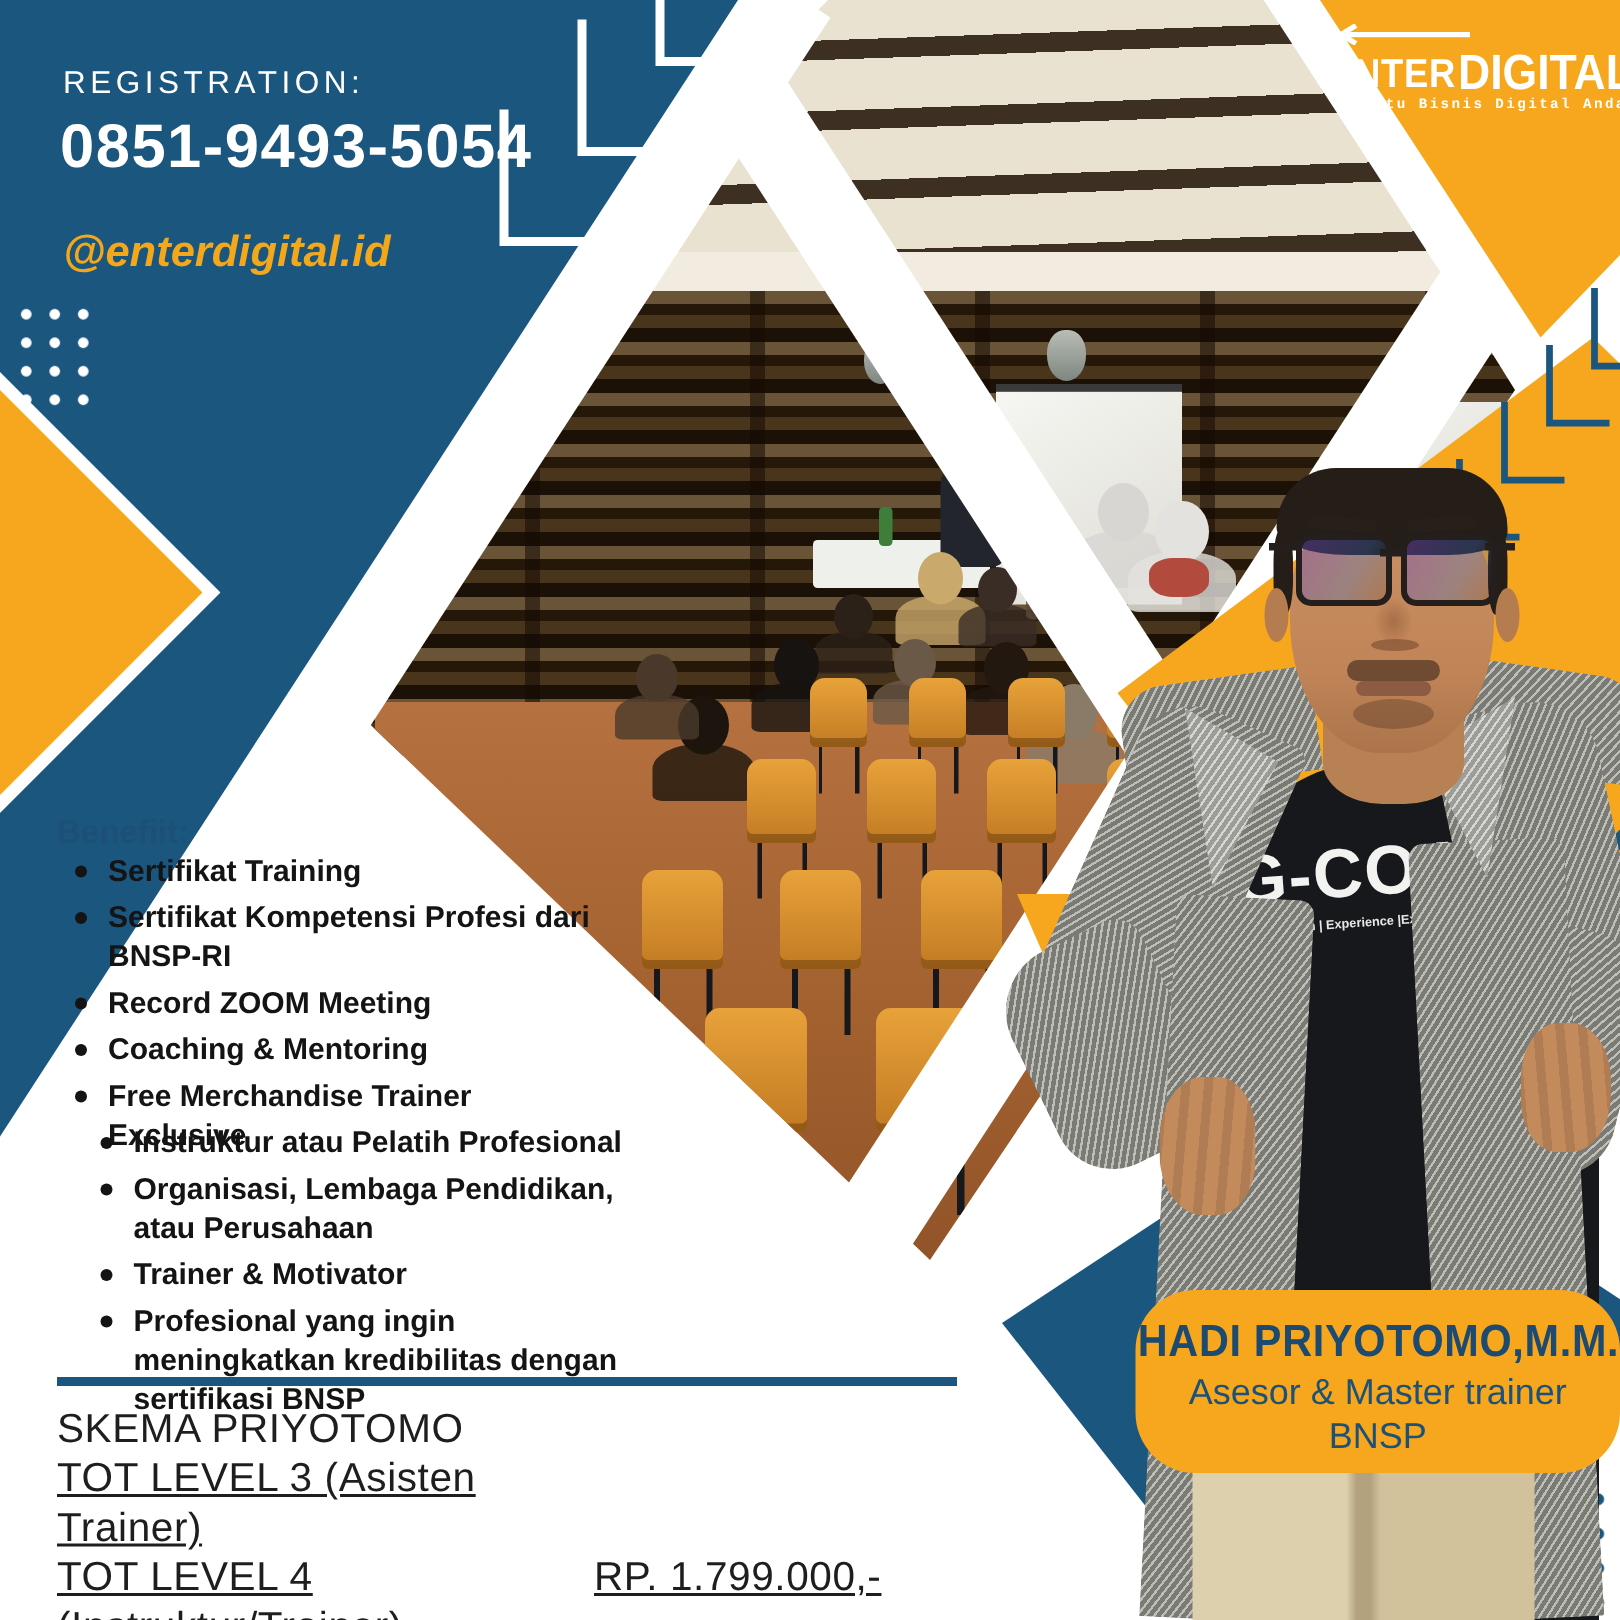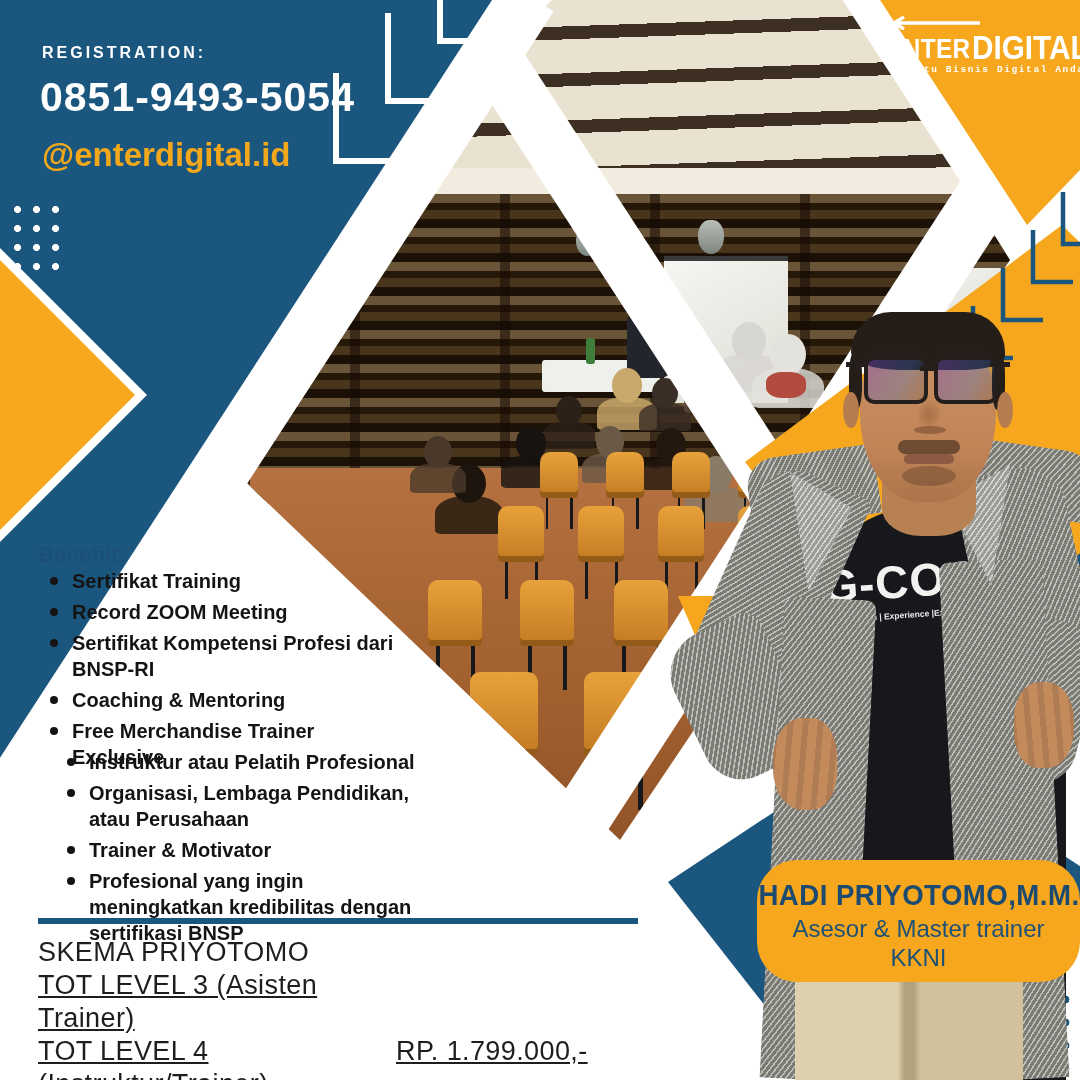--- a/index.html
+++ b/index.html
@@ -40,23 +40,23 @@
 
   
   .dots-white{left:8px;top:200px;width:58px;height:72px;
      background-image:radial-gradient(circle,#ffffff 3.2px,rgba(0,0,0,0) 3.8px);
      background-size:19px 19px;}
   .dots-navy{left:1008px;top:988px;width:76px;height:82px;
      background-image:radial-gradient(circle,#1b567f 3.6px,rgba(0,0,0,0) 4.2px);
      background-size:23px 23px;}
 
   
-  .reg-label{left:42px;top:44px;color:#fff;font-size:16px;font-weight:700;letter-spacing:3px;}
+  .reg-label{left:42px;top:44px;color:#fff;font-size:21px;font-weight:400;letter-spacing:3px;}
   .reg-phone{left:40px;top:74px;color:#fff;font-size:41px;font-weight:900;letter-spacing:1px;}
-  .reg-handle{left:42px;top:136px;color:#f3a71b;font-size:33px;font-weight:800;}
+  .reg-handle{left:42px;top:152px;color:#f3a71b;font-size:29px;font-weight:800;font-style:italic;}
 
   
   .logo{left:880px;top:14px;width:200px;height:60px;color:#fff;}
   .logo-row{position:absolute;left:6px;top:14px;white-space:nowrap;}
   .logo-enter{font-size:27px;font-weight:700;letter-spacing:.5px;display:inline-block;transform:scaleX(.9);transform-origin:left;}
   .logo-digital{font-size:33px;font-weight:900;display:inline-block;transform:scaleX(.9) translateY(1px);transform-origin:left;margin-left:-8px;}
   .logo-arrow{position:absolute;left:4px;top:2px;}
   .logo-tag{position:absolute;left:22px;top:50px;font-family:"Liberation Mono",monospace;
             font-size:9.5px;font-weight:700;letter-spacing:1.6px;white-space:nowrap;}
 
@@ -296,28 +296,28 @@
     <div class="abs" style="left:898px;top:440px;width:62px;height:14px;border-radius:8px;background:rgba(45,30,22,.55);"></div>
     <div class="abs" style="left:904px;top:454px;width:50px;height:10px;border-radius:10px;background:#8d5a44;"></div>
     <div class="abs" style="left:902px;top:466px;width:54px;height:20px;border-radius:50%;background:rgba(60,38,25,.30);"></div>
 
     <div class="abs" style="left:795px;top:972px;width:228px;height:108px;border-radius:8px 8px 0 0;background:linear-gradient(90deg,#ddd0ac 0 45%,#b3a27e 48% 52%,#d2c29c 55%);"></div>
   </div>
 
   <div class="abs card">
     <div class="card-name">HADI PRIYOTOMO,M.M.</div>
     <div class="card-role">Asesor &amp; Master trainer</div>
-    <div class="card-org">KKNI</div>
+    <div class="card-org">BNSP</div>
   </div>
 
   <div class="abs sec-head" id="benefits-head">Benefiit:</div>
   <ul class="abs blist" id="benefits-list">
       <li>Sertifikat Training</li>
+      <li>Sertifikat Kompetensi Profesi dari BNSP-RI</li>
       <li>Record ZOOM Meeting</li>
-      <li>Sertifikat Kompetensi Profesi dari BNSP-RI</li>
       <li>Coaching &amp; Mentoring</li>
       <li>Free Merchandise Trainer Exclusive</li>
     </ul>
 
   <ul class="abs blist" id="audience-list">
       <li>Instruktur atau Pelatih Profesional</li>
       <li>Organisasi, Lembaga Pendidikan, atau Perusahaan</li>
       <li>Trainer &amp; Motivator</li>
       <li>Profesional yang ingin meningkatkan kredibilitas dengan sertifikasi BNSP</li>
     </ul>

